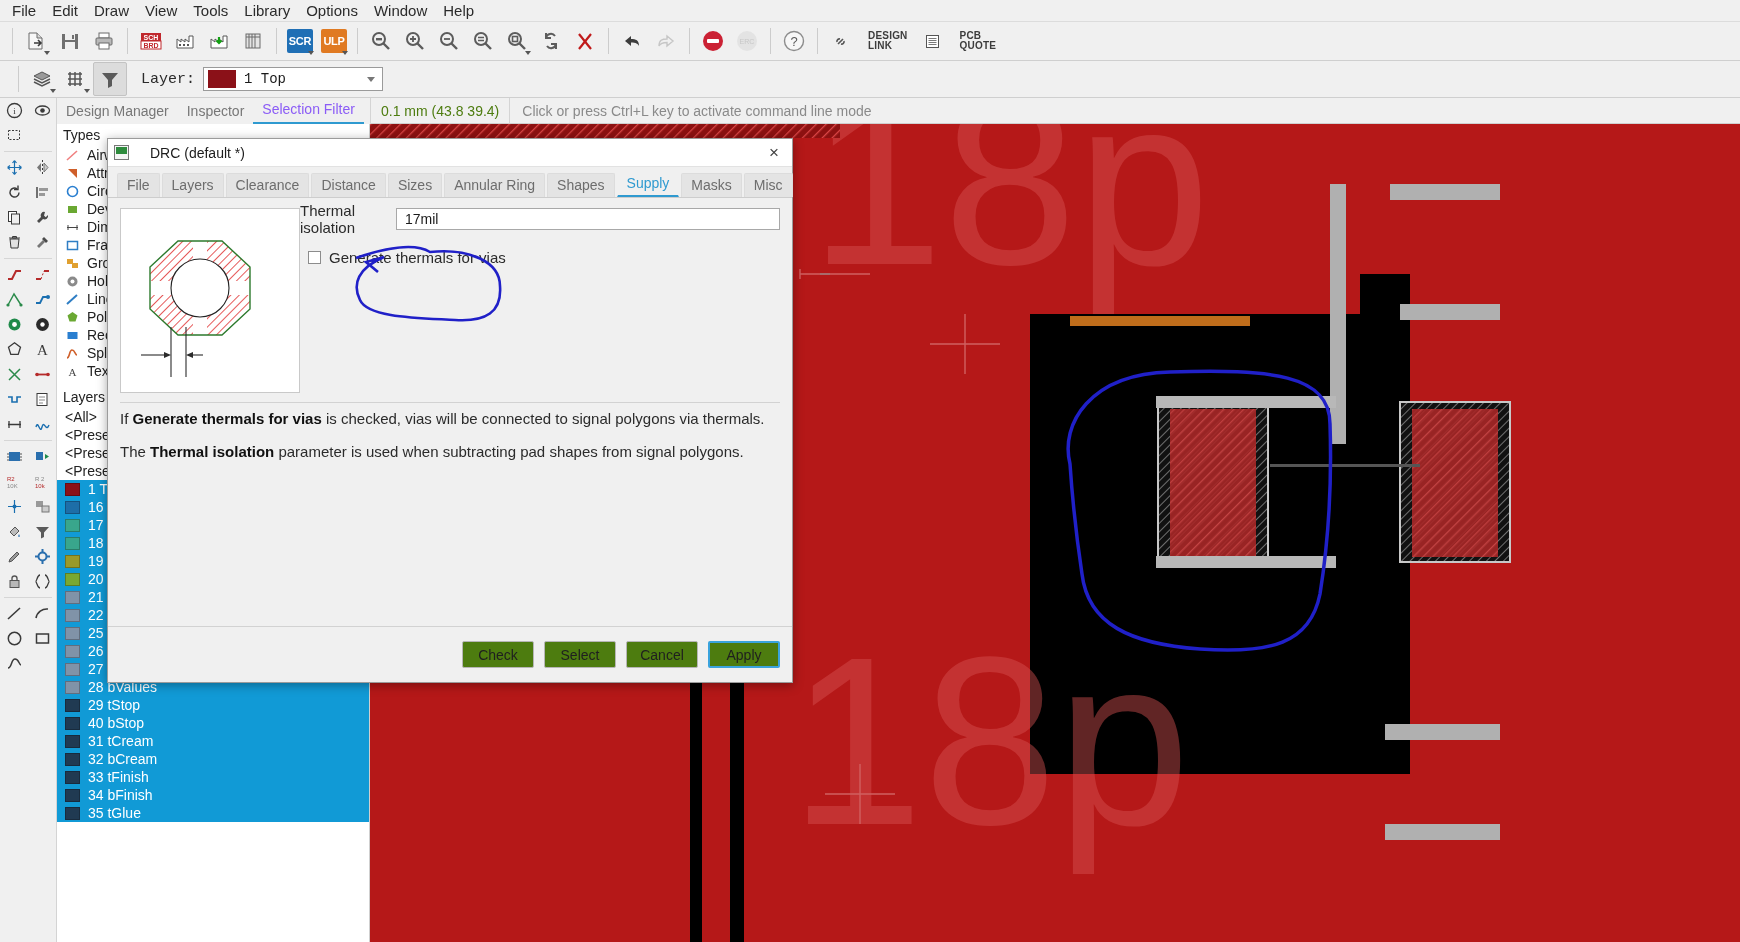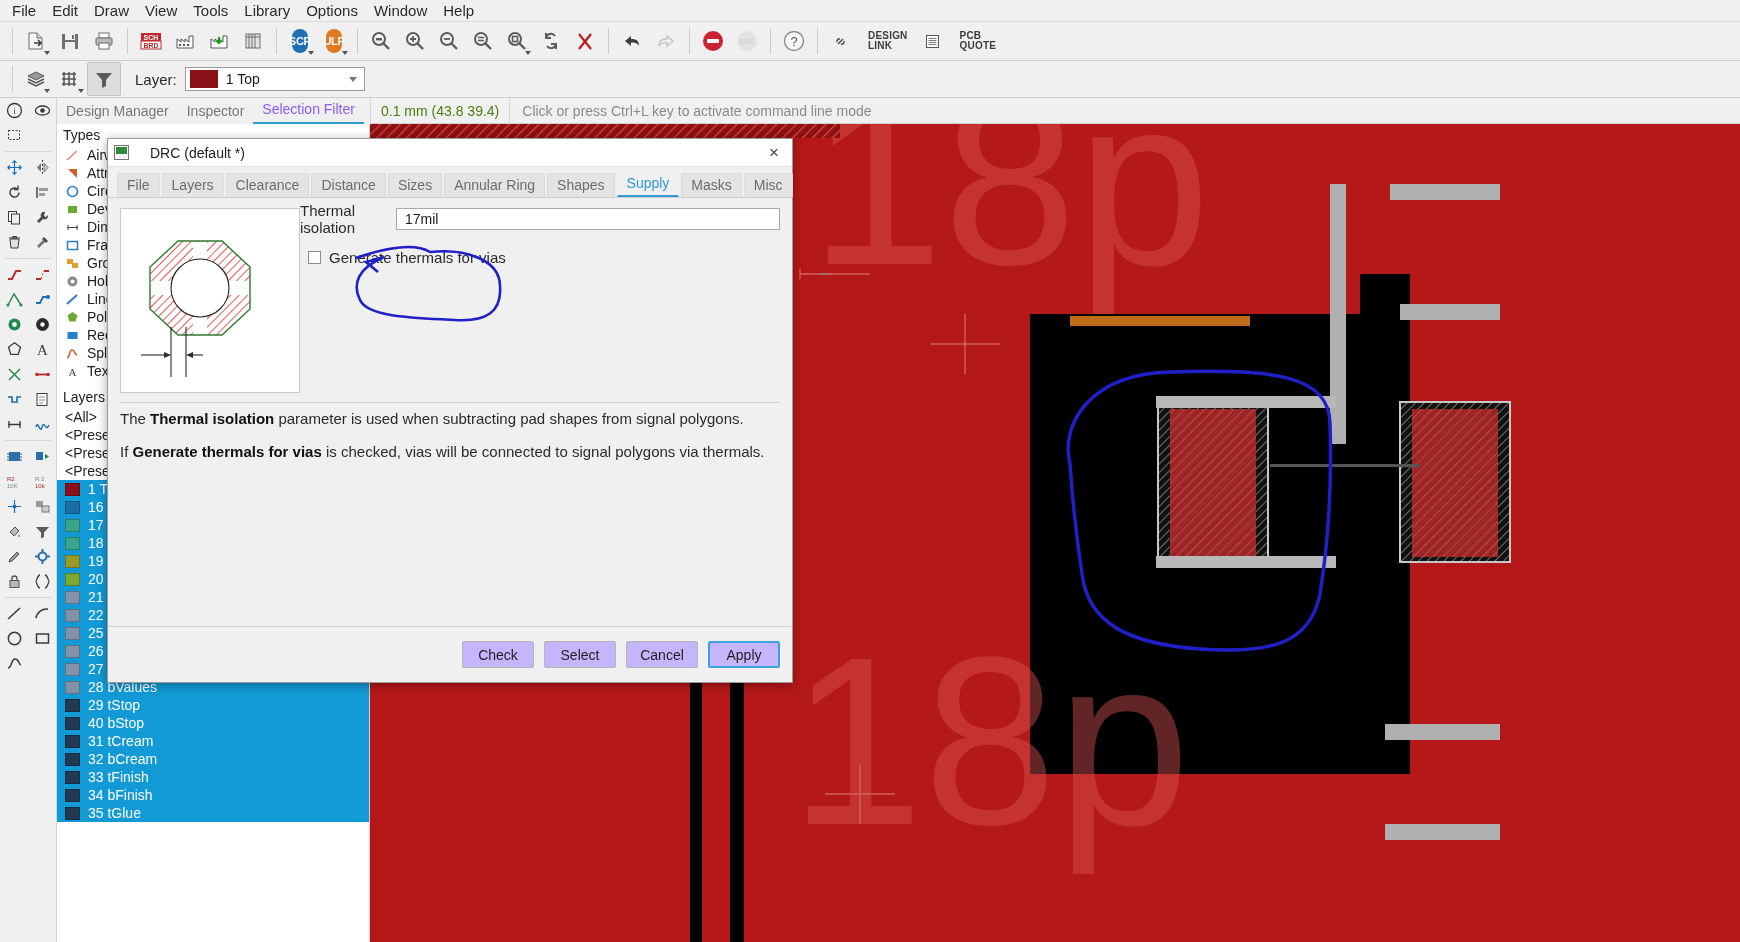--- a/index.html
+++ b/index.html
@@ -31,32 +31,32 @@
     width:34px; height:34px; display:flex; align-items:center; justify-content:center;
     position:relative; border:1px solid transparent; border-radius:2px;
   }
   .tbsep { width:1px; height:26px; background:#cccccc; margin:0 6px; }
   .caret {
     position:absolute; right:2px; bottom:2px; width:0; height:0;
     border-left:3px solid transparent; border-right:3px solid transparent;
     border-top:4px solid #555;
   }
   .txticon {
-    width:16px; height:24px; border-radius:10px; color:#fff;
+    width:26px; height:24px; border-radius:2px; color:#fff;
     font-size:11px; font-weight:bold; display:flex; align-items:center; justify-content:center;
     letter-spacing:-0.3px;
   }
   .labelbtn { display:flex; align-items:center; gap:19px; padding:0 8px; height:34px; }
   .labelbtn .two { font-size:10px; line-height:10px; color:#3c3c3c; font-weight:bold; letter-spacing:.2px; }
 
   
   #toolbar2 {
     position:absolute; left:0; top:61px; width:1740px; height:37px;
     background:#f0f0f0; border-bottom:1px solid #cfcfcf;
-    display:flex; align-items:center; padding-left:6px;
+    display:flex; align-items:center; padding-left:12px;font-family:Liberation Mono, monospace;
   }
   #layerLabel { margin-left:14px; margin-right:8px; font-size:15px; color:#2b2b2b; }
   #layerCombo {
     width:180px; height:24px; background:#fff; border:1px solid #9a9a9a;
     display:flex; align-items:center; padding:0 2px; position:relative;
   }
   #layerSwatch { width:28px; height:18px; margin:0 8px 0 2px; }
   #layerText { font-size:14px; color:#1a1a1a; }
   #layerArrow {
     position:absolute; right:7px; top:9px; width:0;height:0;
@@ -152,21 +152,21 @@
   #descArea { position:absolute; left:12px; top:212px; right:12px; }
   .descline { font-size:15px; color:#2b2b2b; margin-bottom:16px; }
   .descline b { font-weight:bold; color:#111; }
 
   #dlgFooter {
     position:absolute; left:0; bottom:0; width:100%; height:56px;
     border-top:1px solid #d2d2d2;
     display:flex; align-items:center; justify-content:flex-end; gap:10px; padding-right:12px;
   }
   .dbtn {
-    min-width:72px; height:27px; background:#c4b5fd; border:1px solid #b6b6b6;
+    min-width:72px; height:27px; background:#4d7c0f; border:1px solid #b6b6b6;
     border-radius:2px; font-family:"Liberation Sans", sans-serif; font-size:14px; color:#1f1f1f;
     display:flex; align-items:center; justify-content:center;
   }
   .dbtn.primary { border:2px solid #3aa3dd; }
 
   
   #statusbar {
     position:absolute; left:370px; top:98px; width:1370px; height:26px;
     background:#f0f0f0; border-bottom:1px solid #cfcfcf; display:flex; align-items:center;
   }
@@ -1042,24 +1042,24 @@
       <div id="cbrow">
         <div id="cbBox"></div>
         <div id="cbLabel">Generate thermals for vias</div>
       </div>
     </div>
 
     <div id="divider"></div>
 
     <div id="descArea">
       <div class="descline">
+        <span>If </span><b>Generate thermals for vias</b><span> is checked, vias will be connected to signal polygons via thermals.</span>
+      </div>
+      <div class="descline">
         <span>The </span><b>Thermal isolation</b><span> parameter is used when subtracting pad shapes from signal polygons.</span>
-      </div>
-      <div class="descline">
-        <span>If </span><b>Generate thermals for vias</b><span> is checked, vias will be connected to signal polygons via thermals.</span>
       </div>
     </div>
   </div>
 
   <div id="dlgFooter">
     <div class="dbtn">Check</div>
     <div class="dbtn">Select</div>
     <div class="dbtn">Cancel</div>
     <div class="dbtn primary">Apply</div>
   </div>

